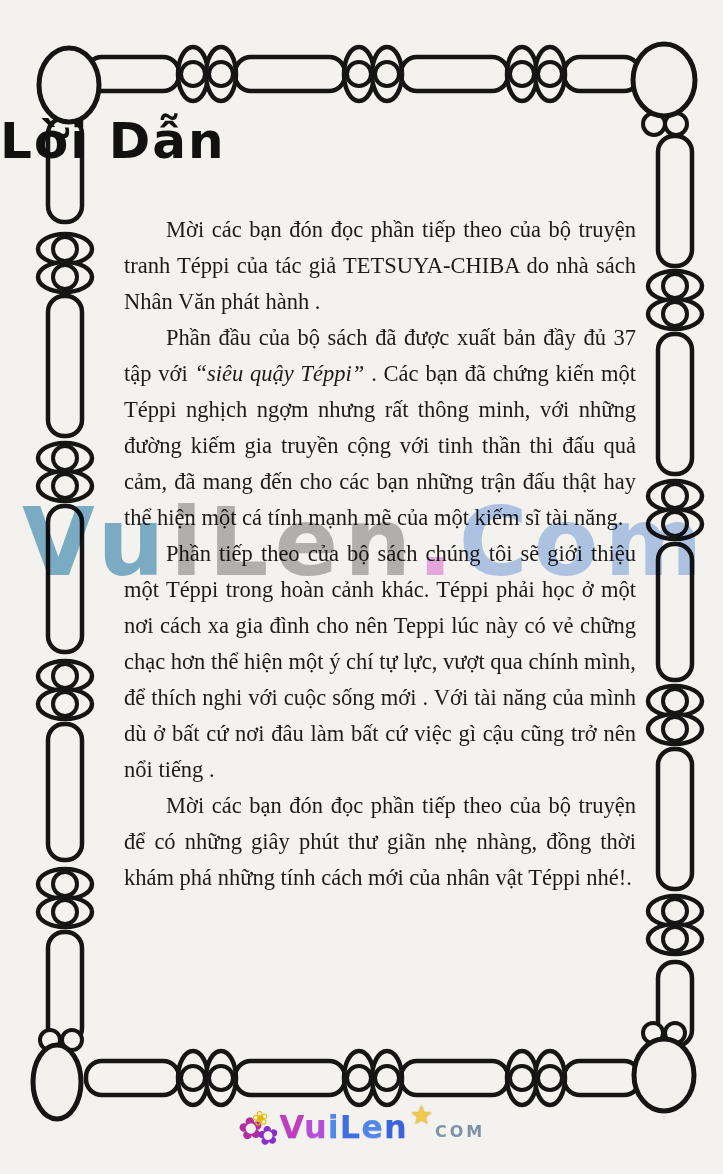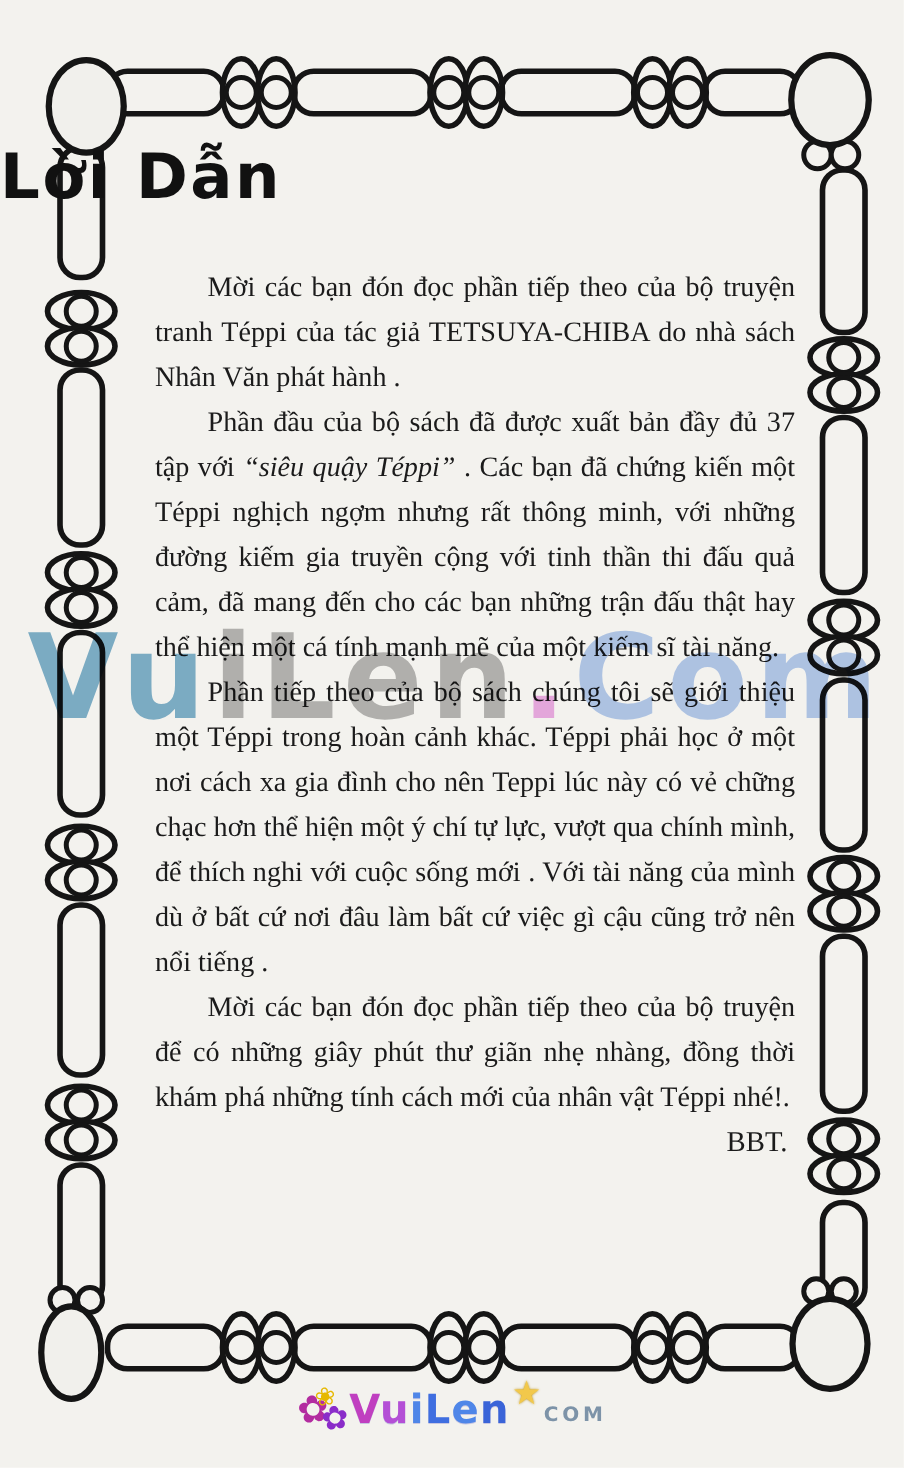--- a/index.html
+++ b/index.html
@@ -168,21 +168,20 @@
   </g>
 </svg>
 
 <div class="title">Lời Dẫn</div>
 
 <div class="content">
   <p>Mời các bạn đón đọc phần tiếp theo của bộ truyện tranh Téppi của tác giả TETSUYA-CHIBA do nhà sách Nhân Văn phát hành .</p>
   <p><span>Phần đầu của bộ sách đã được xuất bản đầy đủ 37 tập với </span><span class="em-bi">“siêu quậy Téppi”</span><span> . Các bạn đã chứng kiến một Téppi nghịch ngợm nhưng rất thông minh, với những đường kiếm gia truyền cộng với tinh thần thi đấu quả cảm, đã mang đến cho các bạn những trận đấu thật hay thể hiện một cá tính mạnh mẽ của một kiếm sĩ tài năng.</span></p>
   <p>Phần tiếp theo của bộ sách chúng tôi sẽ giới thiệu một Téppi trong hoàn cảnh khác. Téppi phải học ở một nơi cách xa gia đình cho nên Teppi lúc này có vẻ chững chạc hơn thể hiện một ý chí tự lực, vượt qua chính mình, để thích nghi với cuộc sống mới . Với tài năng của mình dù ở bất cứ nơi đâu làm bất cứ việc gì cậu cũng trở nên nổi tiếng .</p>
   <p>Mời các bạn đón đọc phần tiếp theo của bộ truyện để có những giây phút thư giãn nhẹ nhàng, đồng thời khám phá những tính cách mới của nhân vật Téppi nhé!.</p>
-  <p class="signature">BBT.</p>
 </div>
 
 <div class="watermark">
   <span style="color: #0369a1;">Vu</span><span style="color: #737373;">iLen</span><span style="color: rgb(224, 95, 214);">.</span><span style="color: rgb(110, 156, 230);">Com</span>
 </div>
 
 <div class="footer-logo">
   <span class="flowers"><span class="flower f1" style="color: rgb(179, 44, 160);">✿</span><span class="flower f2" style="color: rgb(230, 184, 0);">❀</span><span class="flower f3" style="color: rgb(138, 44, 201);">✿</span></span><span class="brand"><span style="color: rgb(192, 63, 192);">V</span><span style="color: rgb(180, 79, 214);">u</span><span style="color: rgb(79, 134, 232);">i</span><span style="color: rgb(63, 110, 224);">L</span><span style="color: rgb(79, 134, 232);">e</span><span style="color: rgb(58, 100, 216);">n</span></span><span class="star" style="color: rgb(242, 200, 75);">★</span><span class="suffix" style="color: rgb(125, 147, 168);">COM</span>
 </div>
 

